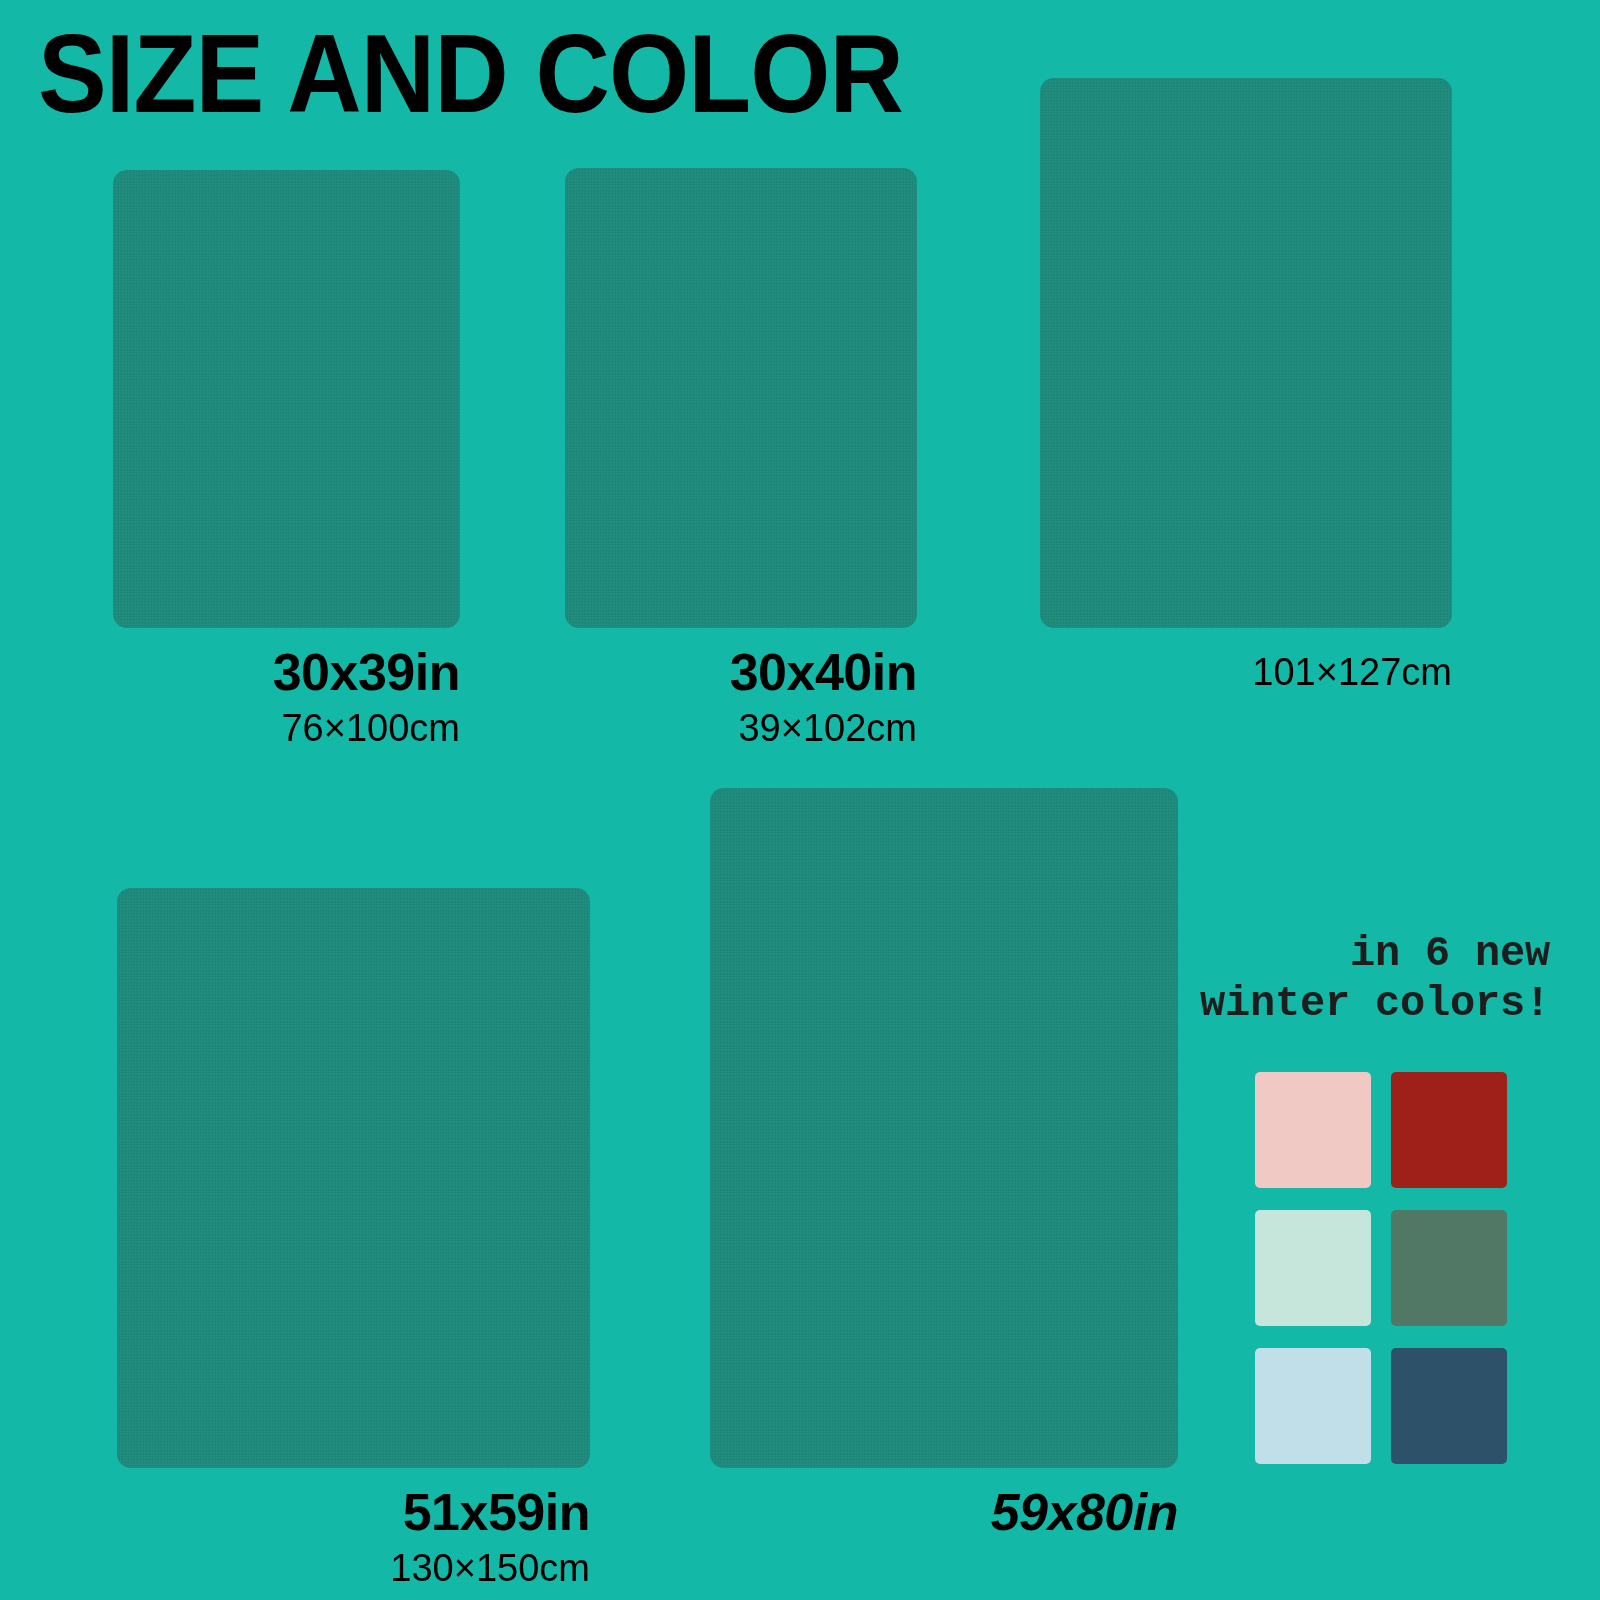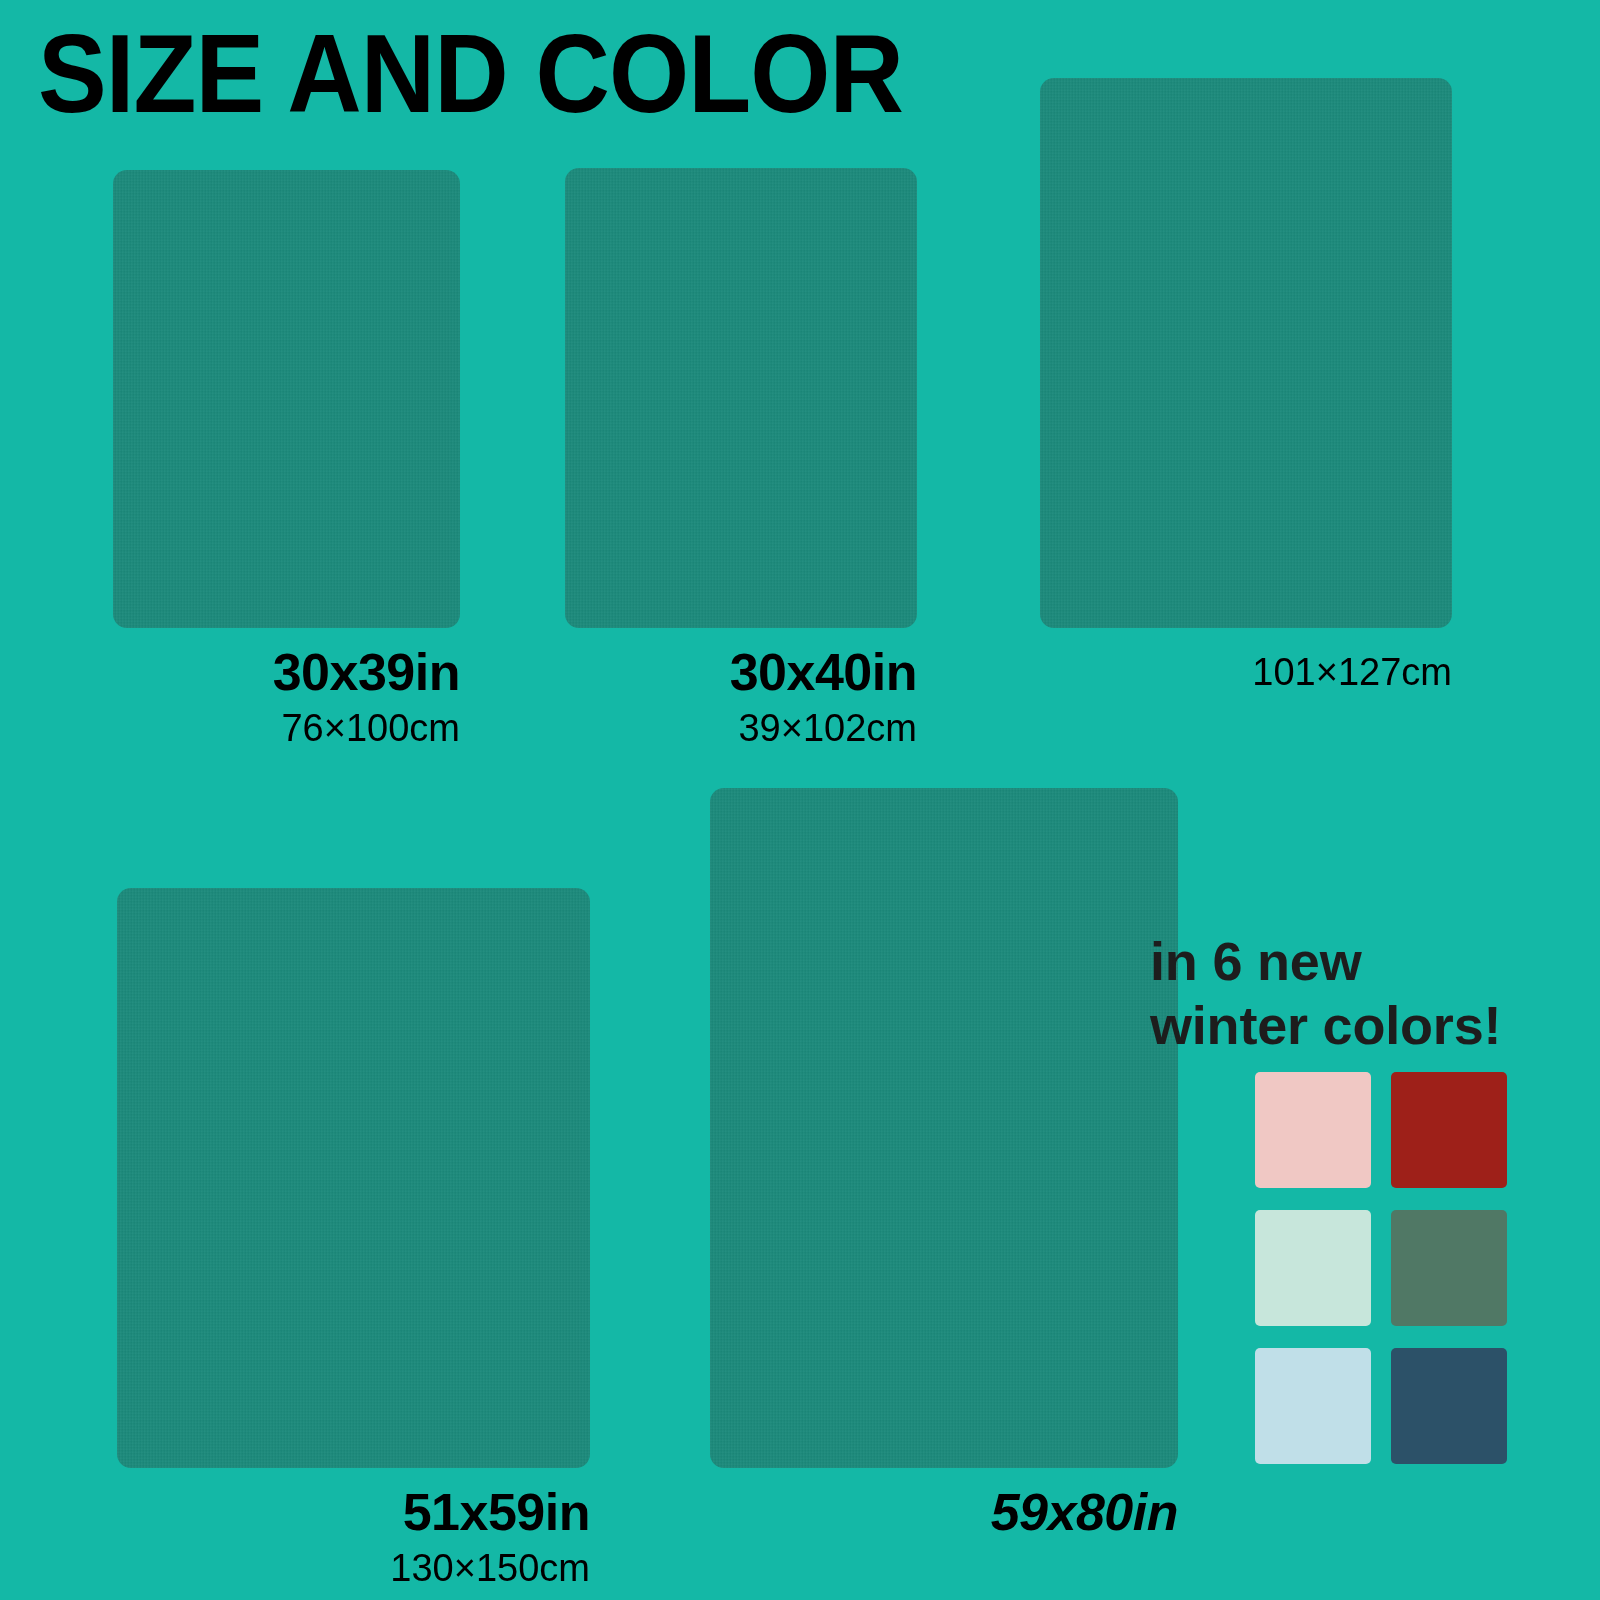--- a/index.html
+++ b/index.html
@@ -80,25 +80,27 @@
   }
 
   
   .colors-block {
     position: absolute;
     left: 1150px;
     top: 930px;
     width: 400px;
   }
   .colors-heading {
-    font-size: 54px;
+    text-align: right;
+    font-size: 42px;
     font-weight: 700;
     line-height: 1.18;
     color: #1d1d1d;
     letter-spacing: -0.2px;
+    font-family: Liberation Mono, monospace;
   }
   .colors-heading .line {
     display: block;
     white-space: nowrap;
   }
 
   .swatch-grid {
     position: absolute;
     left: 1255px;
     top: 1072px;

